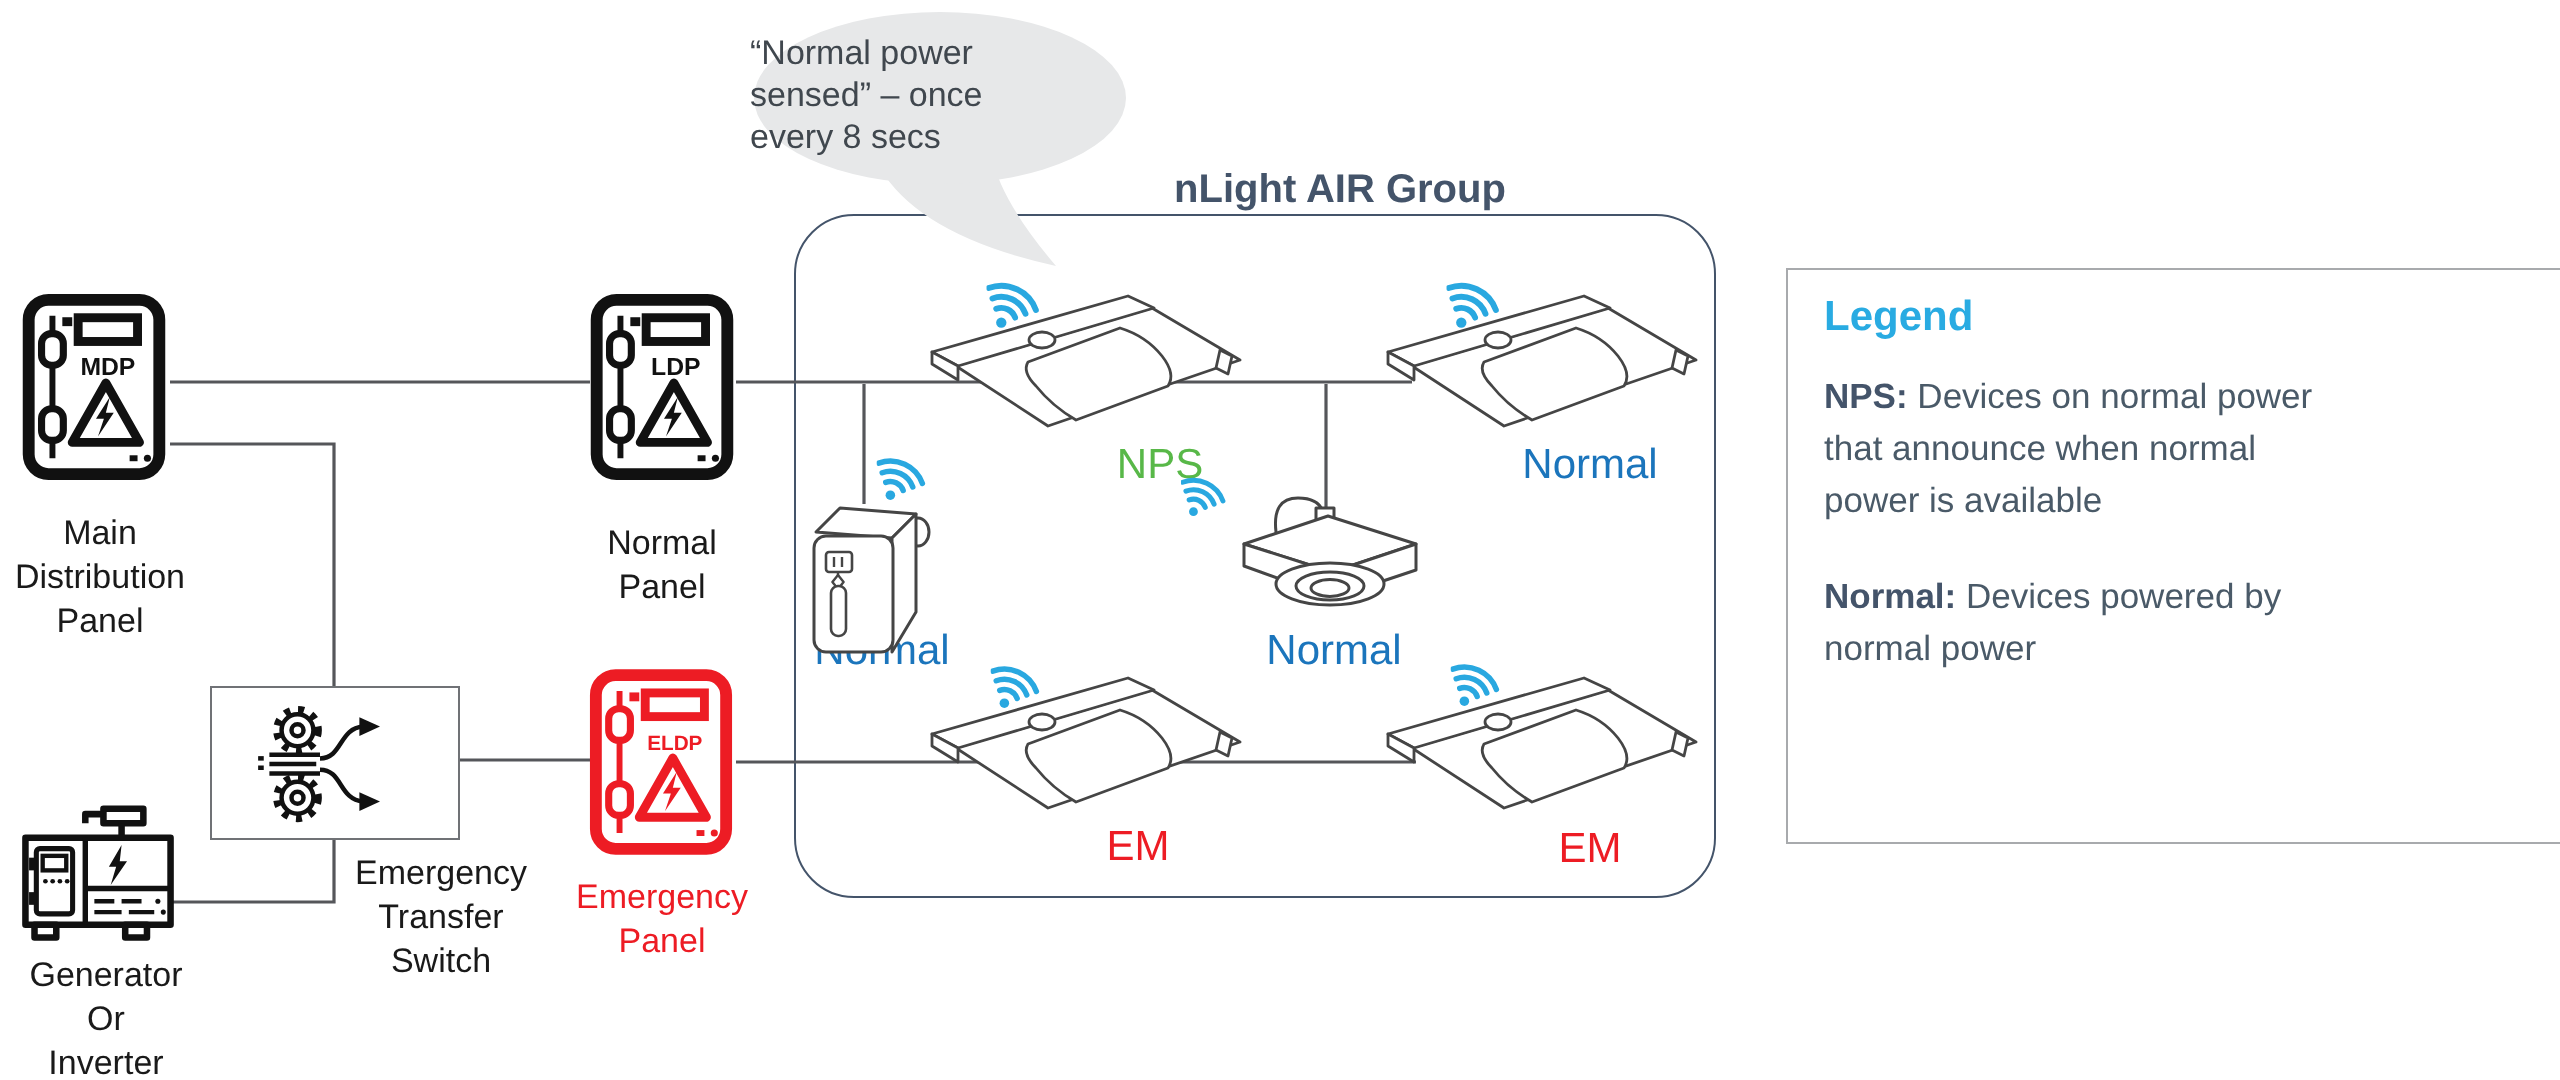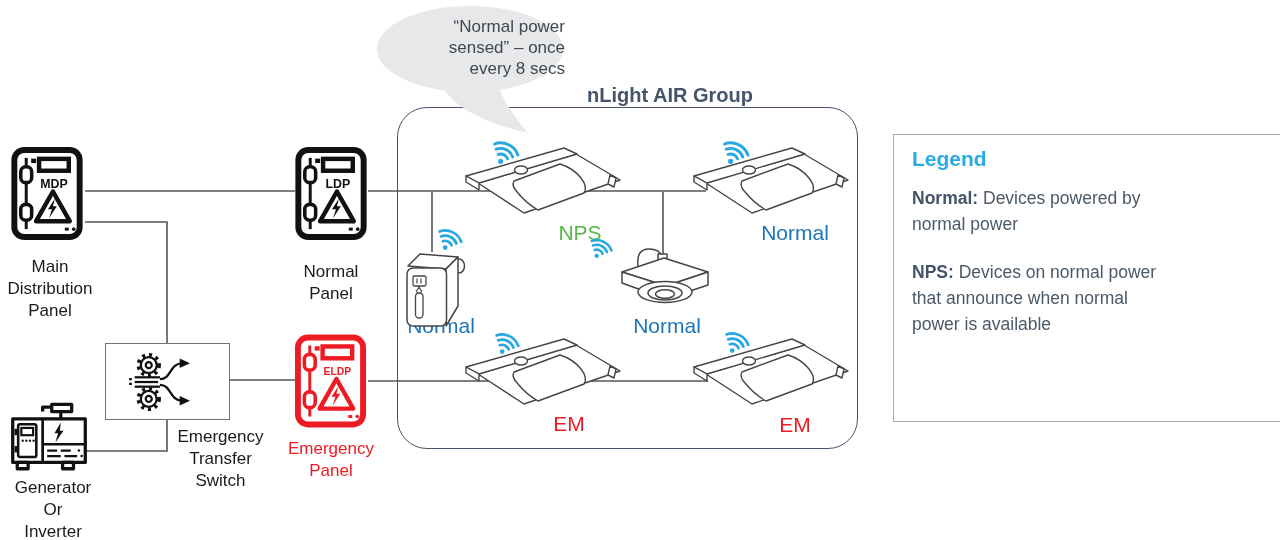--- a/index.html
+++ b/index.html
@@ -16,21 +16,21 @@
   .dev-red{color:var(--em-red);}
   .wifi{color:var(--wifi-blue);}
   .panel-black{color:#111;}
   .panel-red{color:var(--em-red);}
   .panel-code{font-weight:bold;font-size:12.5px;fill:currentColor;}
   .code-sm .panel-code{font-size:10.5px;}
   #group-box{position:absolute;left:397px;top:107px;width:459px;height:340px;
     border:1.5px solid var(--slate);border-radius:30px;}
   #group-title{position:absolute;left:520px;top:84px;width:300px;text-align:center;
     font-weight:bold;font-size:20px;color:var(--slate);}
-  #bubble-text{position:absolute;left:375px;top:16px;width:190px;text-align:right;
+  #bubble-text{position:absolute;left:375px;top:16px;width:190px;text-align:left;
     white-space:pre-line;font-size:17px;line-height:21px;color:#40474e;z-index:7;}
   #switch-box{position:absolute;left:105px;top:343px;width:123px;height:75px;
     border:1.3px solid #707276;background:#fff;display:flex;align-items:center;justify-content:center;}
   #legend{position:absolute;left:893px;top:134px;width:404px;height:288px;
     border:1px solid #a8aaad;box-sizing:border-box;padding:10px 18px;color:#4a5a68;}
   #legend .legend-title{color:var(--cyan);font-size:21px;font-weight:bold;margin:2px 0 14px 0;}
   .legend-entry{font-size:17.5px;line-height:26px;margin:0 0 22px 0;}
   .legend-entry b{color:#44546a;}
   .legend-entry .desc{white-space:pre-line;}
   .z2{z-index:2;} .z3{z-index:3;} .z5{z-index:5;}
@@ -263,20 +263,20 @@
   <svg class="abs z2" style="left:692px;top:336px" width="162" height="72">
       <use href="#sym-troffer"></use>
     </svg>
   <svg class="abs z3 wifi" style="left:724px;top:329px" width="30" height="25" viewBox="0 0 24 22">
       <use href="#sym-wifi"></use>
     </svg>
   <div class="dev-lbl dev-red" style="left:755px;top:413px;width:80px">EM</div>
 
   <div id="legend">
     <div class="legend-title">Legend</div>
-    <p class="legend-entry"><b>Normal:</b><span class="desc"> Devices powered by
-normal power</span></p>
     <p class="legend-entry"><b>NPS:</b><span class="desc"> Devices on normal power
 that announce when normal
 power is available</span></p>
+    <p class="legend-entry"><b>Normal:</b><span class="desc"> Devices powered by
+normal power</span></p>
   </div>
 
 </div>
 
 </body></html>

